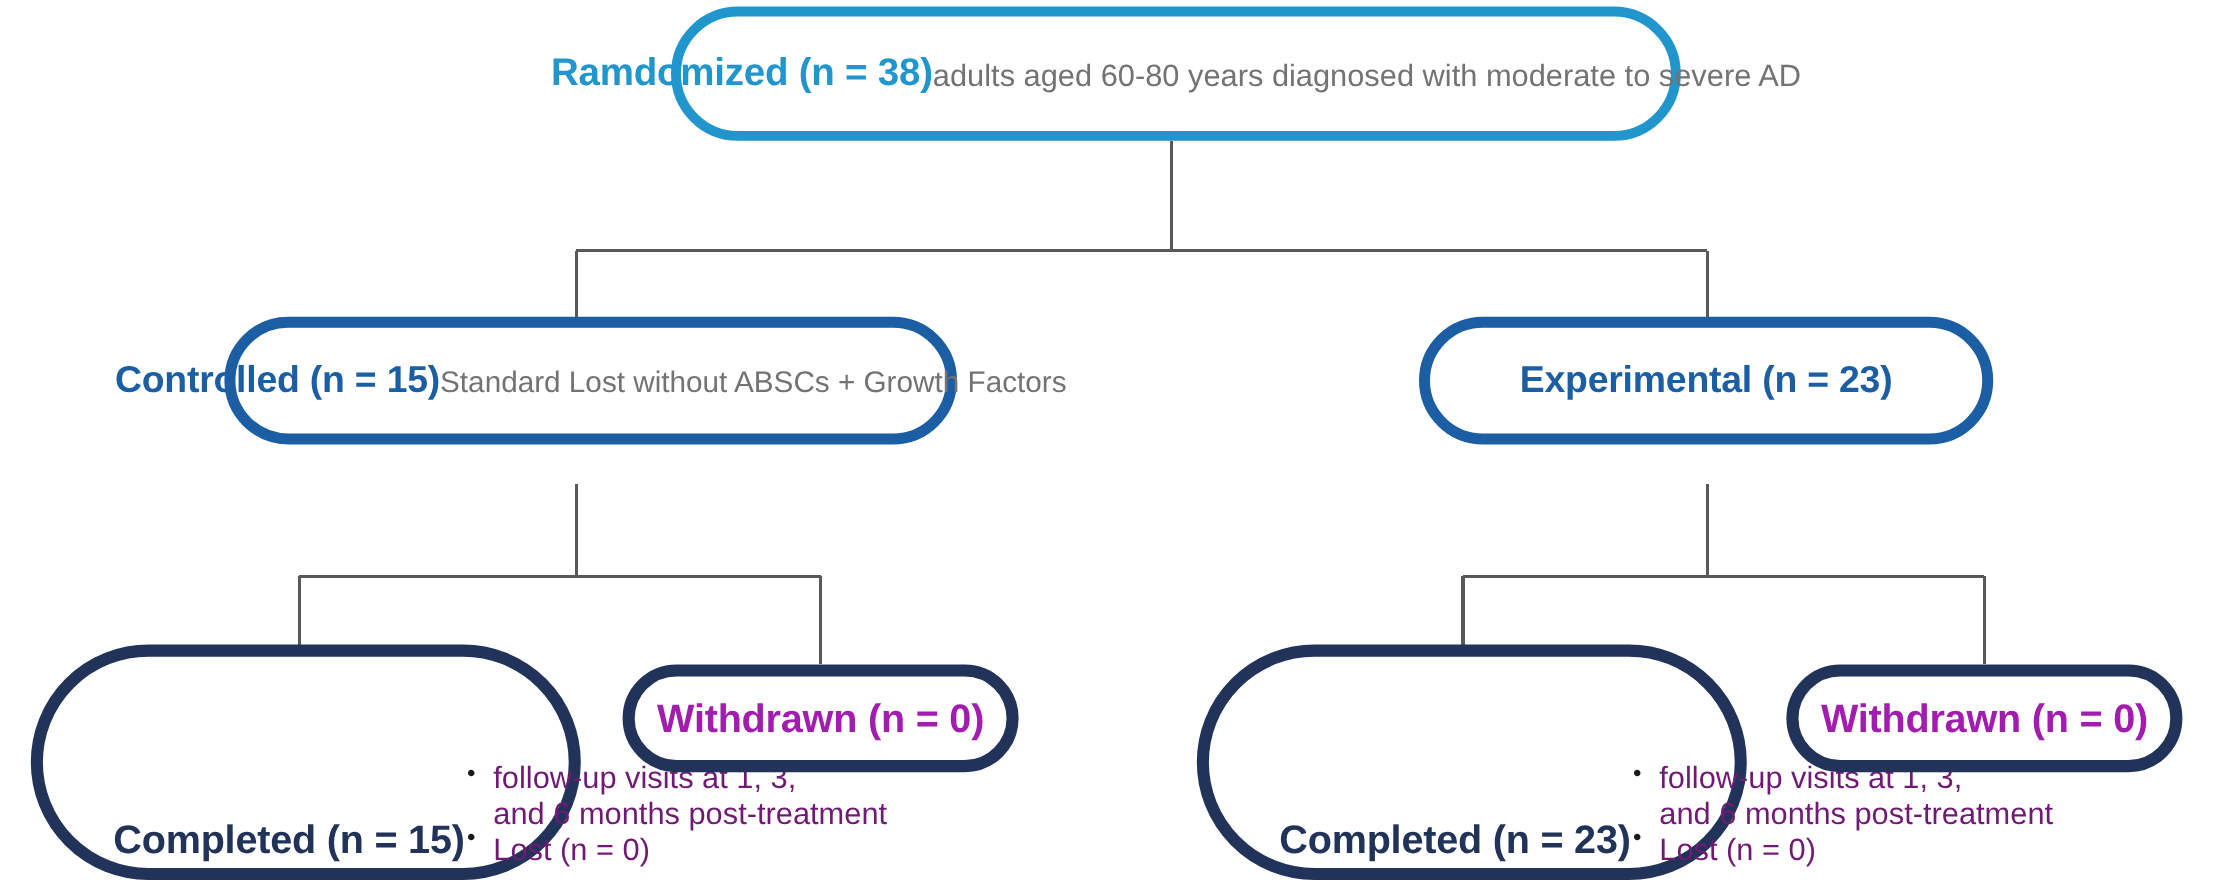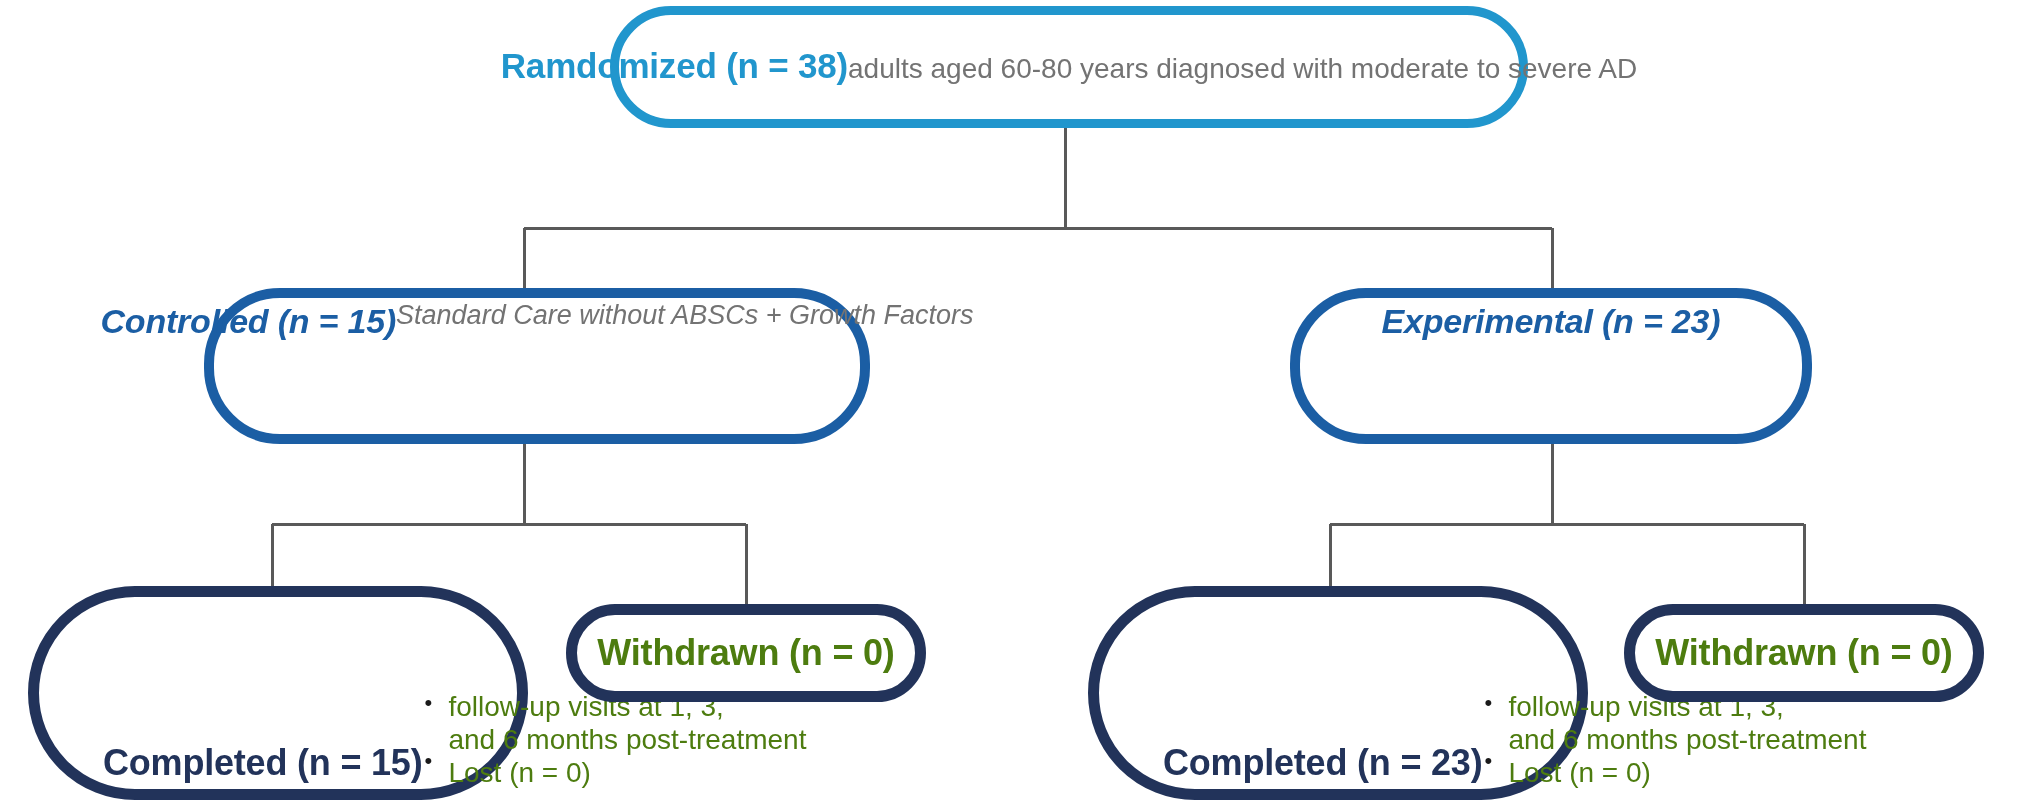--- a/index.html
+++ b/index.html
@@ -70,26 +70,25 @@
     margin-bottom: 6px;
   }
   .level1 .node-sub {
     font-size: 28px;
     line-height: 32px;
   }
 
   
   .level2 {
     top: 288px;
-    height: 156px;
+    height: 116px;
     border: 10px solid #1b5ea4;
     border-radius: 76px;
-    align-items: flex-start;
+    align-items: center;
     padding-top: 2px;
-    font-style: italic;
   }
   .level2.left  { left: 204px;  width: 666px; }
   .level2.right { left: 1290px; width: 522px; }
   .level2 .node-title {
     color: #1b5ea4;
     font-size: 34px;
     line-height: 42px;
     margin-bottom: 5px;
   }
   .level2 .node-sub {
@@ -119,21 +118,21 @@
   }
   .bullets {
     margin: 0;
     padding: 0;
     list-style: none;
   }
   .bullets li {
     position: relative;
     font-size: 28px;
     line-height: 33px;
-    color: #4d7c0f;
+    color: #701a75;
     padding-left: 26px;
     white-space: nowrap;
   }
   .bullets li::before {
     content: "\2022";
     position: absolute;
     left: 2px;
     top: -4px;
     font-size: 22px;
     line-height: 33px;
@@ -151,21 +150,21 @@
     top: 604px;
     height: 98px;
     border: 11px solid #22335a;
     border-radius: 49px;
     align-items: center;
     justify-content: center;
   }
   .level3-withdrawn.left  { left: 566px;  width: 360px; }
   .level3-withdrawn.right { left: 1624px; width: 360px; }
   .level3-withdrawn .node-title {
-    color: #4d7c0f;
+    color: #a21caf;
     font-size: 36px;
     line-height: 42px;
   }
 </style>
 </head>
 <body>
 
 <div id="canvas">
 
   <svg id="connectors" viewBox="0 0 2032 804" width="2032" height="804" xmlns="http://www.w3.org/2000/svg">
@@ -188,21 +187,21 @@
     </g>
   </svg>
 
   <div class="node level1">
     <div class="node-title">Ramdomized (n = 38)</div>
     <div class="node-sub">adults aged 60-80 years diagnosed with moderate to severe AD</div>
   </div>
 
   <div class="node level2 left">
     <div class="node-title">Controlled (n = 15)</div>
-    <div class="node-sub">Standard Care without ABSCs + Growth Factors</div>
+    <div class="node-sub">Standard Lost without ABSCs + Growth Factors</div>
   </div>
 
   <div class="node level2 right">
     <div class="node-title">Experimental (n = 23)</div>
   </div>
 
   <div class="node level3-completed left">
     <div class="node-title">Completed (n = 15)</div>
     <ul class="bullets">
       <li class="first">

